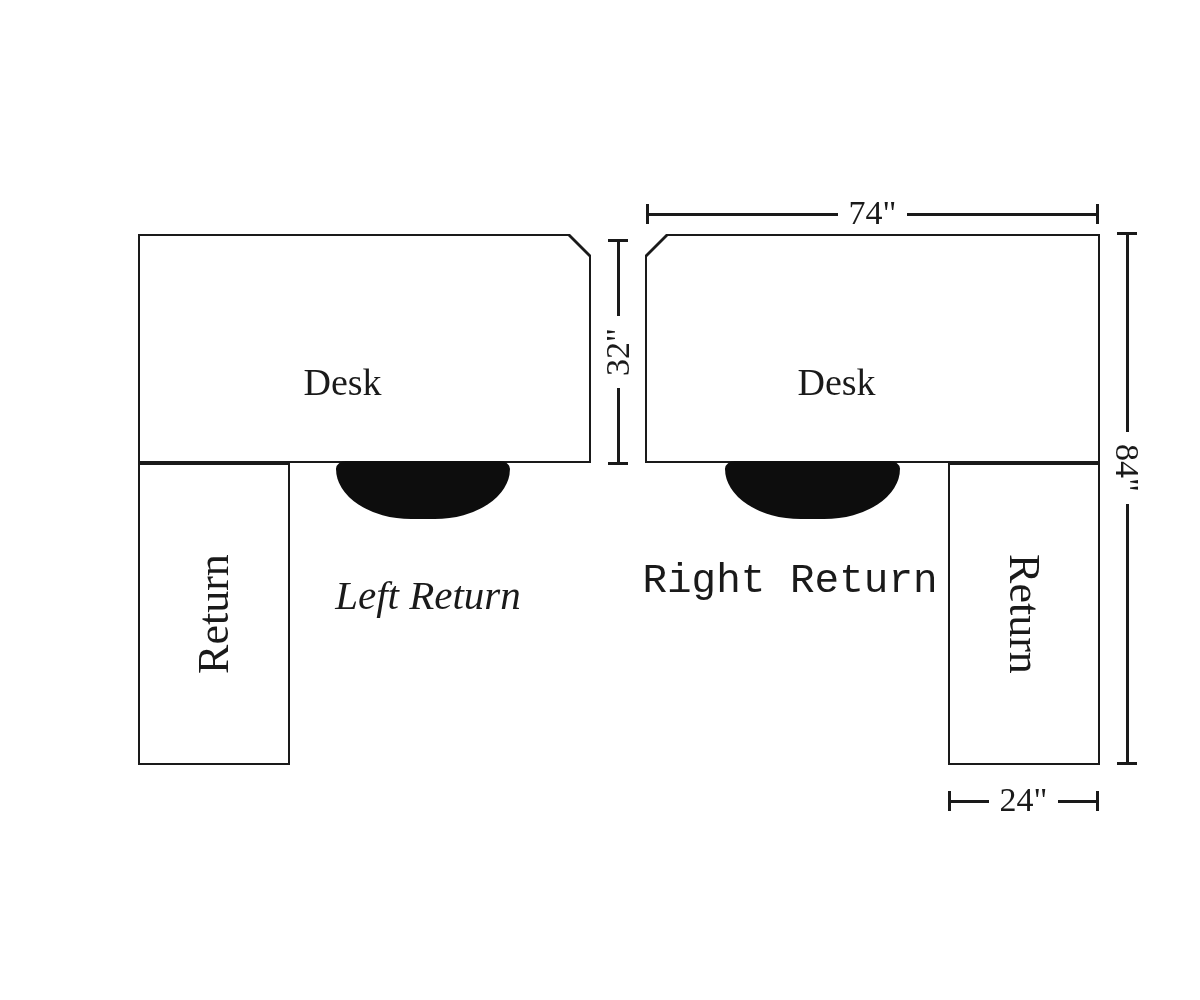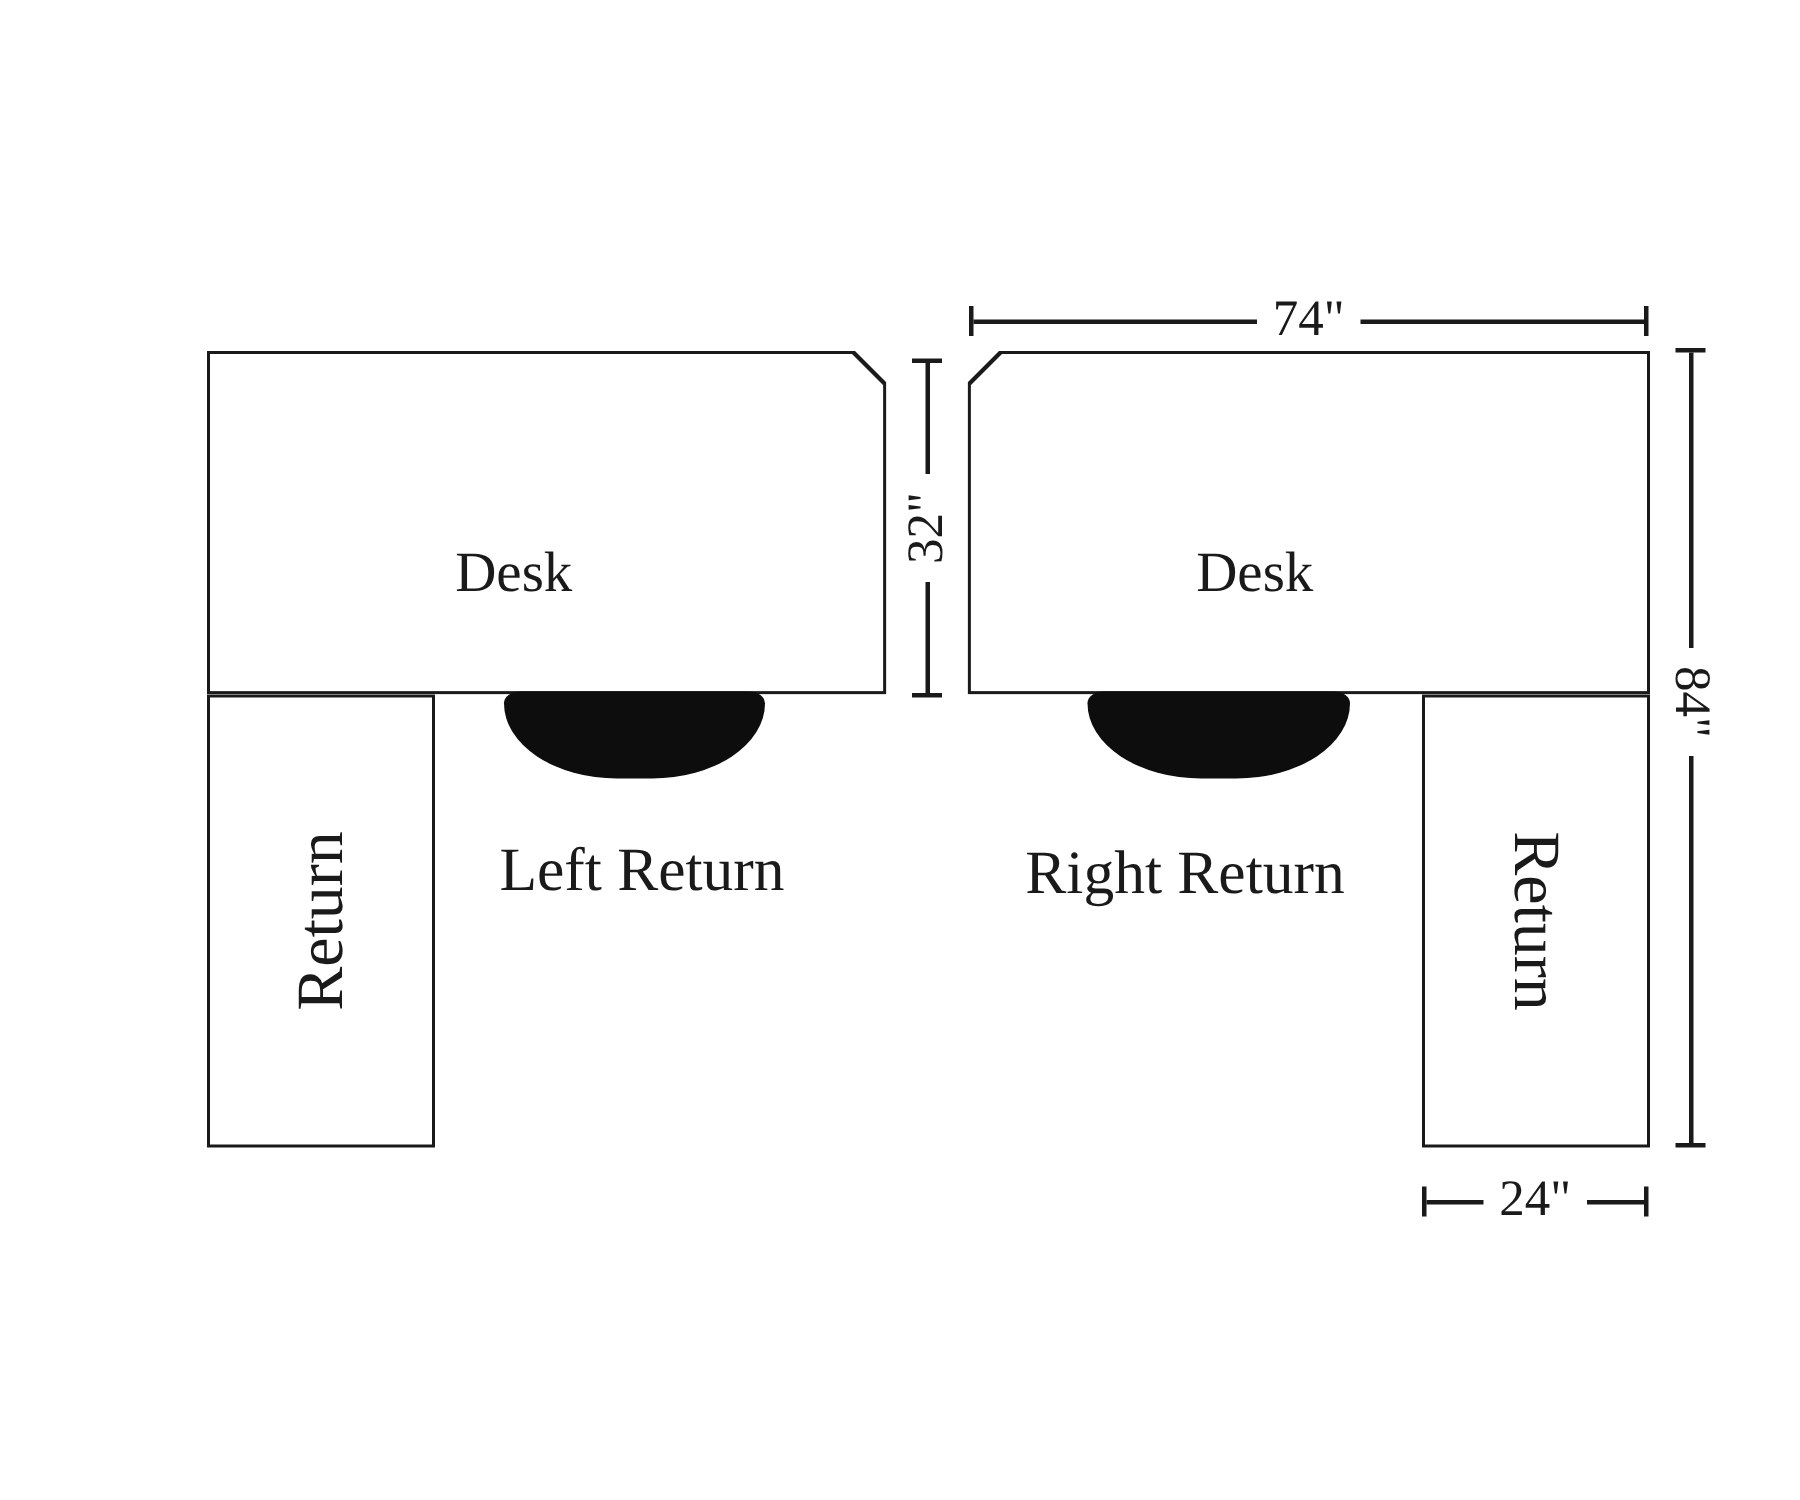--- a/index.html
+++ b/index.html
@@ -75,34 +75,34 @@
     <div class="desk-inner clip-tr"></div>
     <div class="desk-label offset-a">Desk</div>
   </div>
 
   <div class="return-box" style="left:138px;top:463px;width:152px;height:302px;">
     <span class="rot-label rot-ccw">Return</span>
   </div>
 
   <div class="chair" style="left:336px;top:461px;width:174px;height:58px;"></div>
 
-  <div class="caption" style="left:428px;top:556px;">Left Return</div>
+  <div class="caption" style="left:428px;top:572px;font-style:italic;">Left Return</div>
 
   <div class="desk-outer clip-tl" style="left:645px;top:234px;width:455px;height:229px;">
     <div class="desk-inner clip-tl"></div>
     <div class="desk-label offset-b">Desk</div>
   </div>
 
   <div class="return-box" style="left:948px;top:463px;width:152px;height:302px;">
     <span class="rot-label rot-cw">Return</span>
   </div>
 
   <div class="chair" style="left:725px;top:461px;width:175px;height:58px;"></div>
 
-  <div class="caption" style="left:790px;top:558px;">
+  <div class="caption" style="left:790px;top:558px;font-family:Liberation Mono, monospace;">
     <div>Right Return</div>
   </div>
 
   <div class="dim-h" style="left:646px;top:197px;width:453px;height:34px;">
     <div class="tick"></div>
     <div class="line"></div>
     <div class="lbl">74"</div>
     <div class="line"></div>
     <div class="tick"></div>
   </div>

